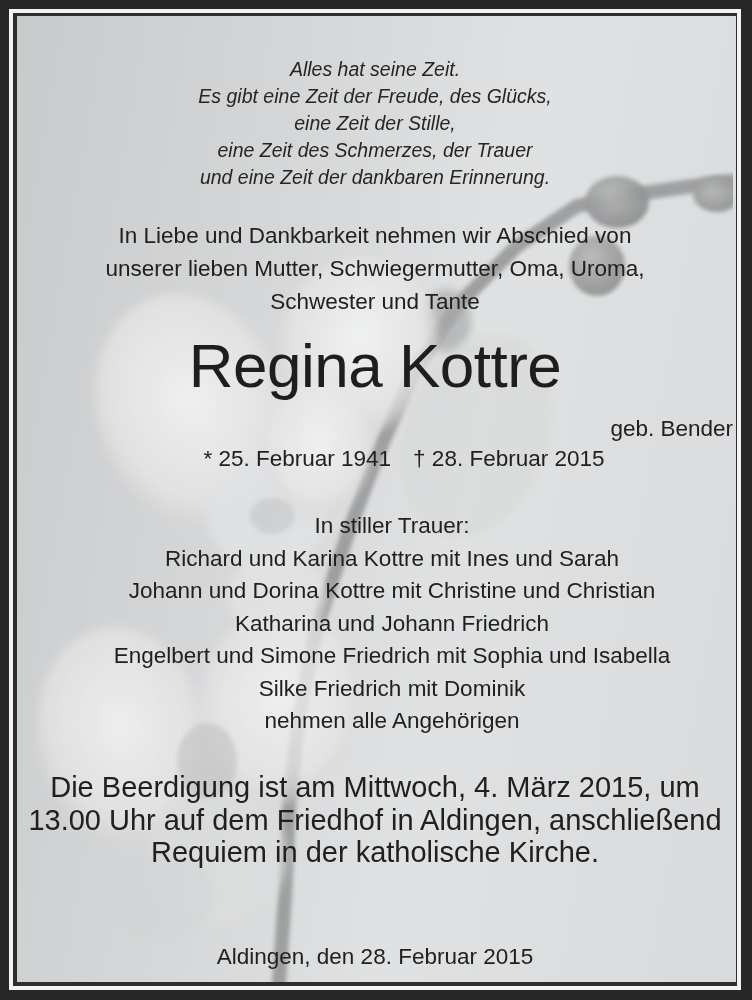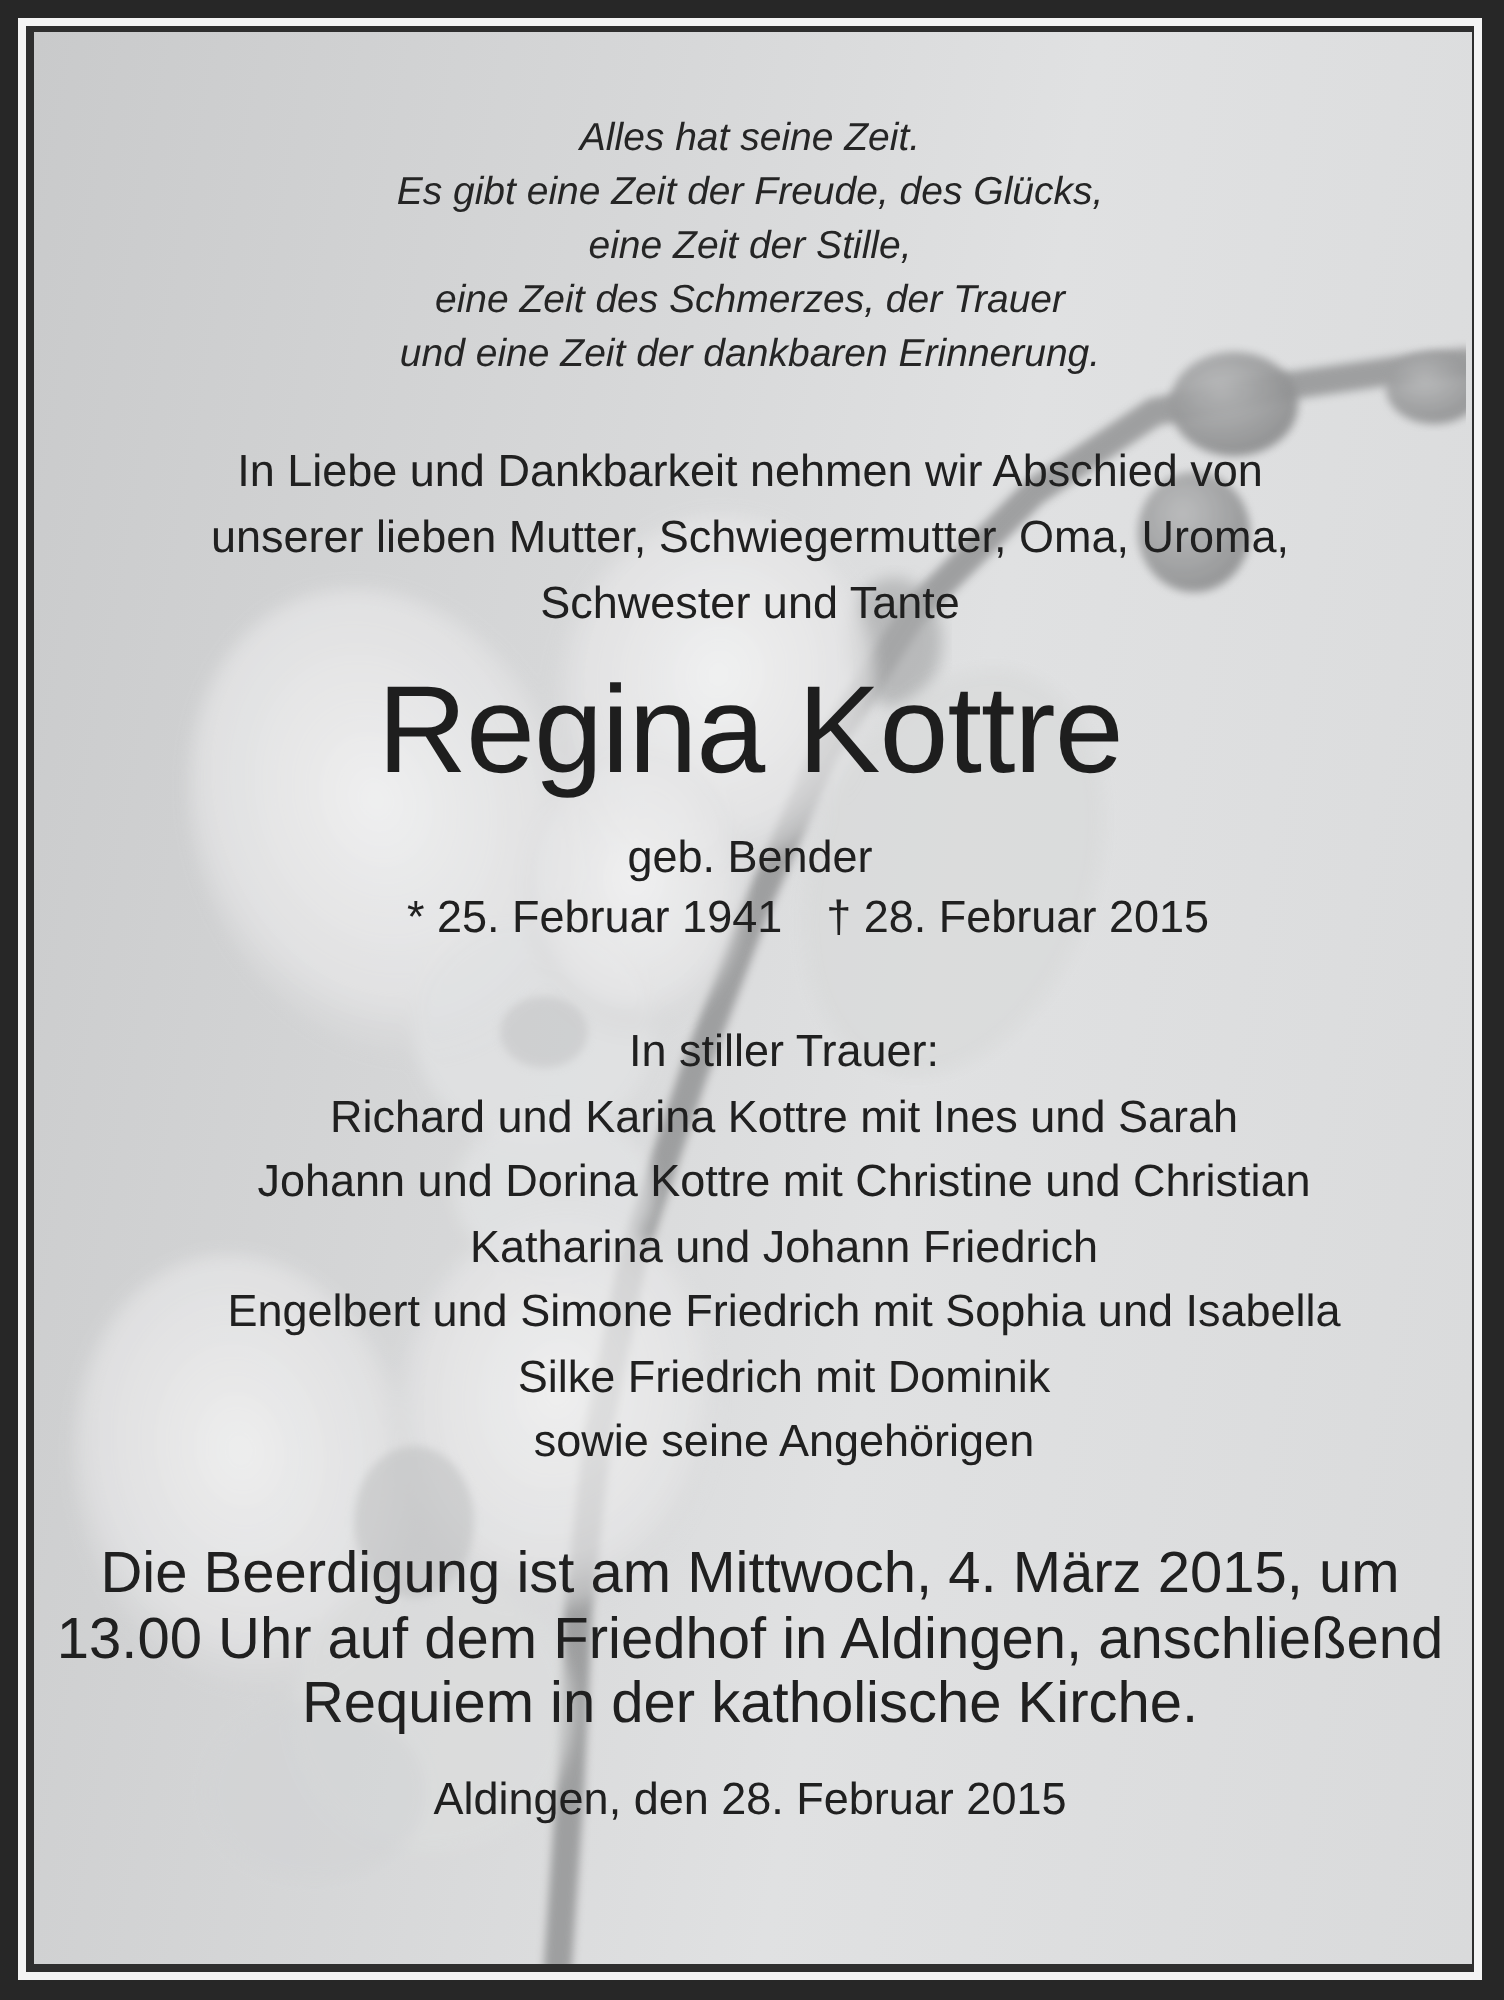--- a/index.html
+++ b/index.html
@@ -71,21 +71,21 @@
       color: #1e1e1e;
       font-family: "Liberation Sans", sans-serif;
       letter-spacing: -0.5px;
     }
     .born-name {
       position: absolute;
       left: 0; width: 716px;
       top: 397px;
       font-size: 22.5px;
       line-height: 31px;
-      text-align: center;
+      text-align: right;
       color: #202020;
       font-family: "Liberation Sans", sans-serif;
     }
     .dates {
       position: absolute;
       left: 0; width: 716px;
       top: 427px;
       font-size: 22.5px;
       line-height: 31px;
       text-align: center;
@@ -111,21 +111,21 @@
       top: 755px;
       font-size: 29px;
       line-height: 32.5px;
       text-align: center;
       color: #202020;
       font-family: "Liberation Sans", sans-serif;
     }
     .place-date {
       position: absolute;
       left: 0; width: 716px;
-      top: 868px;
+      top: 925px;
       font-size: 22.5px;
       line-height: 31px;
       text-align: center;
       color: #202020;
       font-family: "Liberation Sans", sans-serif;
     }
     .line { display: block; white-space: nowrap; }
   </style>
 </head>
 <body>
@@ -203,21 +203,21 @@
     <span>* 25. Februar 1941</span><span class="gap"></span><span>† 28. Februar 2015</span>
   </div>
 
   <div class="mourners">
     <span class="line">In stiller Trauer:</span>
     <span class="line">Richard und Karina Kottre mit Ines und Sarah</span>
     <span class="line">Johann und Dorina Kottre mit Christine und Christian</span>
     <span class="line">Katharina und Johann Friedrich</span>
     <span class="line">Engelbert und Simone Friedrich mit Sophia und Isabella</span>
     <span class="line">Silke Friedrich mit Dominik</span>
-    <span class="line">sowie seine Angehörigen</span>
+    <span class="line">nehmen alle Angehörigen</span>
   </div>
 
   <div class="funeral">
     <span class="line">Die Beerdigung ist am Mittwoch, 4. März 2015, um</span>
     <span class="line">13.00 Uhr auf dem Friedhof in Aldingen, anschließend</span>
     <span class="line">Requiem in der katholische Kirche.</span>
   </div>
 
   <div class="place-date">Aldingen, den 28. Februar 2015</div>
 

